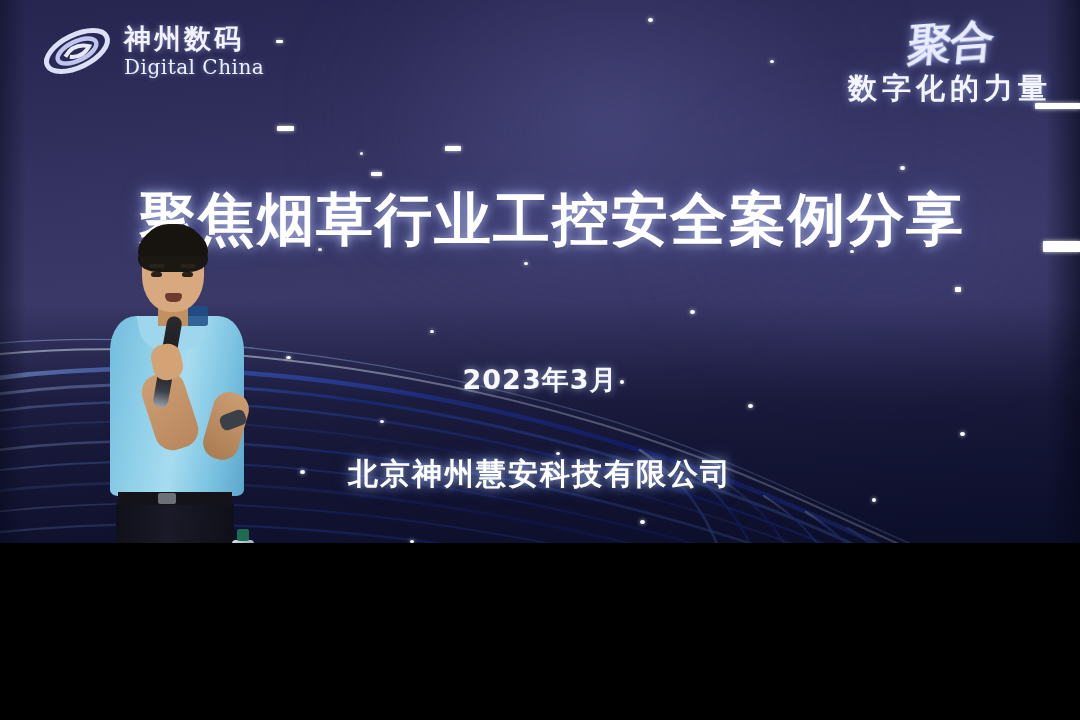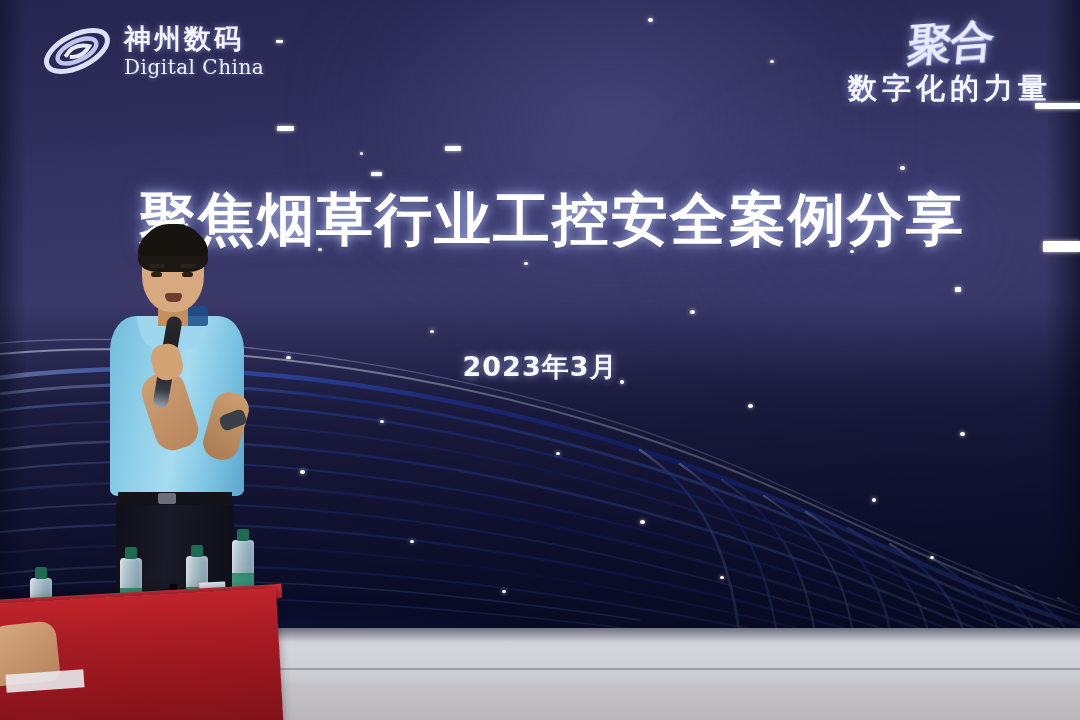--- a/index.html
+++ b/index.html
@@ -7,21 +7,21 @@
     padding: 0;
     background: #000;
   }
   body {
     font-family: "DejaVu Sans", "Liberation Sans", sans-serif;
   }
 
   #stage {
     position: relative;
     width: 1080px;
-    height: 720px;
+    height: 543px;
     overflow: hidden;
     background: #1e1e3c;
   }
 
   
   .led-screen {
     position: absolute;
     left: 0; top: 0;
     width: 1080px;
     height: 632px;
@@ -156,21 +156,21 @@
     letter-spacing: 2px;
     font-family: "DejaVu Sans", "Liberation Sans", sans-serif;
     text-shadow:
       0 0 10px rgba(200,210,255,0.75),
       0 0 22px rgba(140,160,255,0.45),
       0 2px 2px rgba(30,30,60,0.6);
   }
 
   .slide-date {
     position: absolute;
-    left: 0; top: 349px;
+    left: 0; top: 362px;
     width: 1080px;
     text-align: center;
     font-size: 27px;
     font-weight: bold;
     color: #f8f9ff;
     letter-spacing: 1px;
     font-family: "DejaVu Sans", "Liberation Sans", sans-serif;
     text-shadow: 0 0 9px rgba(190,205,255,0.7);
   }
 
@@ -439,20 +439,21 @@
       </span>
     </div>
 
     <div class="logo-juhe">
       <div class="cal">聚合</div>
       <div class="sub">数字化的力量</div>
     </div>
 
     <div class="slide-title">聚焦烟草行业工控安全案例分享</div>
     <div class="slide-date">2023年3月</div>
+    <div class="slide-company">北京神州慧安科技有限公司</div>
 
     <div id="particle-layer">
         <div class="particle" style="left: 276px; top: 40px; width: 7px; height: 3px;"></div>
         <div class="particle" style="left: 277px; top: 126px; width: 17px; height: 5px;"></div>
         <div class="particle" style="left: 445px; top: 146px; width: 16px; height: 5px;"></div>
         <div class="particle" style="left: 371px; top: 172px; width: 11px; height: 4px;"></div>
         <div class="particle dot" style="left: 360px; top: 152px; width: 3px; height: 3px;"></div>
         <div class="particle dot" style="left: 648px; top: 18px; width: 5px; height: 4px;"></div>
         <div class="particle dot" style="left: 770px; top: 60px; width: 4px; height: 3px;"></div>
         <div class="particle dot" style="left: 900px; top: 166px; width: 5px; height: 4px;"></div>

